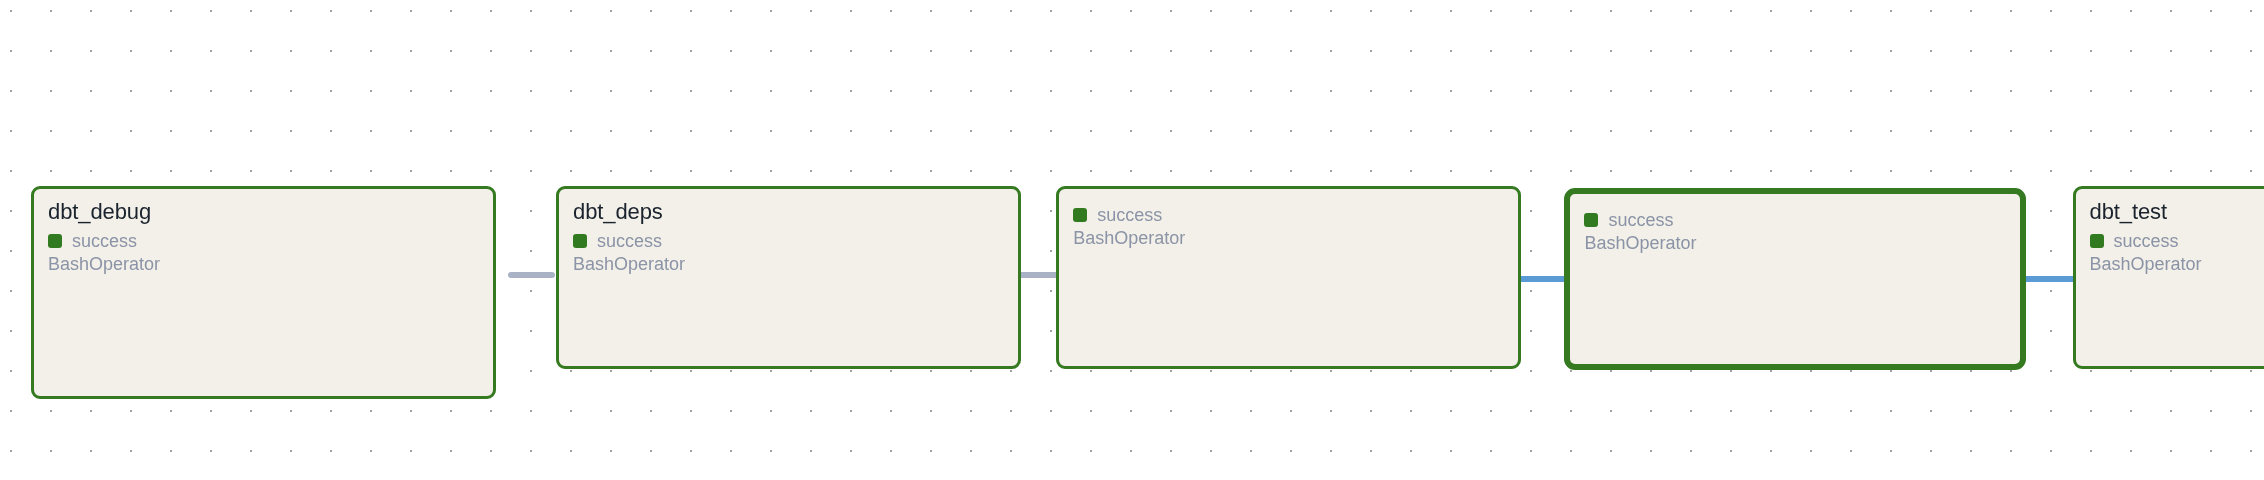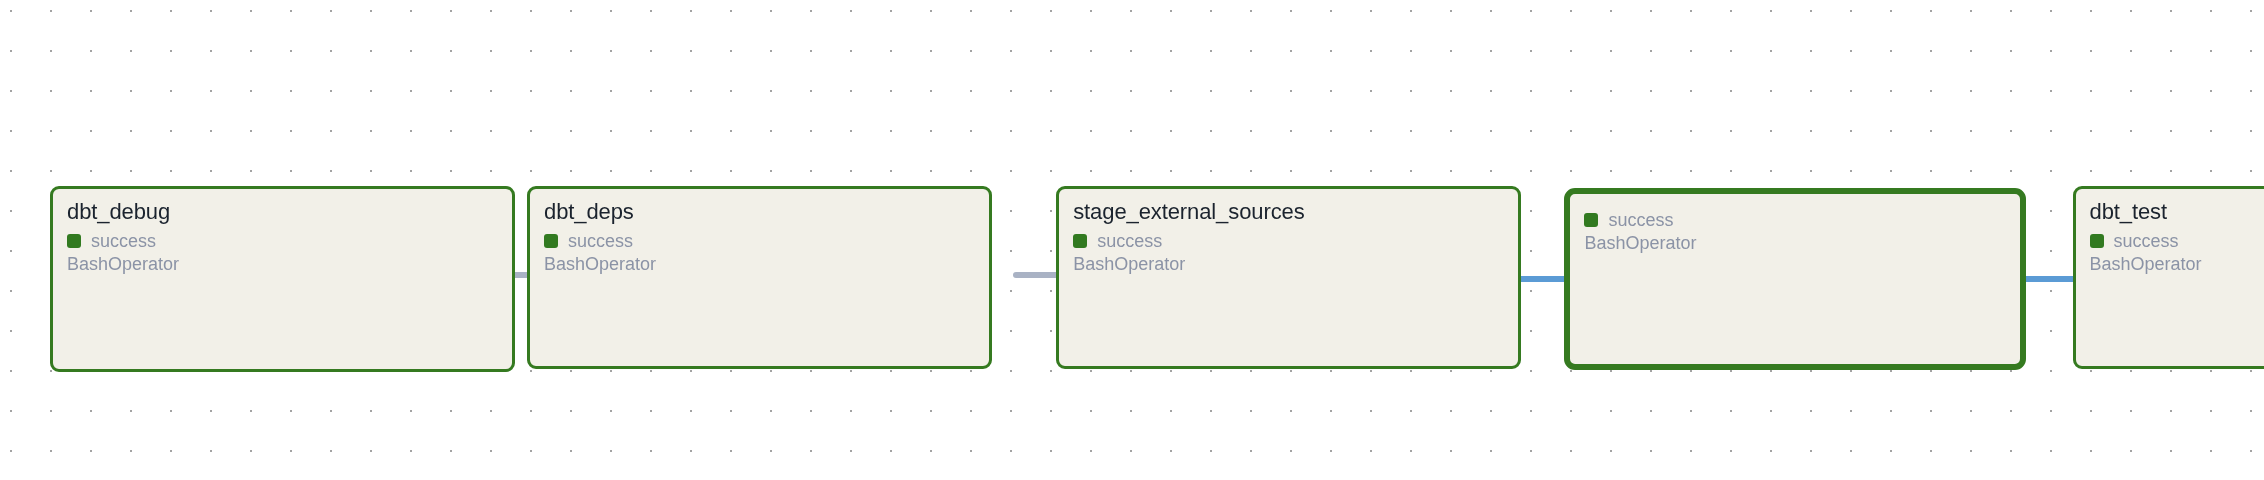--- a/index.html
+++ b/index.html
@@ -89,38 +89,37 @@
 <body>
 
 <div id="graph-canvas">
   <div id="edge-layer">
       <div class="edge gray" style="left: 508.174px; top: 272.355px; width: 46.4996px;"></div>
       <div class="edge gray" style="left: 1013.03px; top: 272.355px; width: 46.4996px;"></div>
       <div class="edge blue" style="left: 1517.88px; top: 275.676px; width: 49.821px;"></div>
       <div class="edge blue" style="left: 2022.73px; top: 275.676px; width: 53.1424px;"></div>
     </div>
   <div id="node-layer">
-      <div class="task-node" style="left: 50px; top: 185.998px; width: 464.996px; height: 186px;">
+      <div class="task-node" style="left: 31px; top: 185.998px; width: 464.996px; height: 213px;">
         <div class="task-title">dbt_debug</div>
         <div class="task-status-row">
           <span class="status-swatch"></span>
           <span class="status-label">success</span>
         </div>
         <div class="task-operator">BashOperator</div>
       </div>
-      <div class="task-node" style="left: 527px; top: 185.998px; width: 464.996px; height: 182.677px;">
+      <div class="task-node" style="left: 556px; top: 185.998px; width: 464.996px; height: 182.677px;">
         <div class="task-title">dbt_deps</div>
         <div class="task-status-row">
           <span class="status-swatch"></span>
           <span class="status-label">success</span>
         </div>
         <div class="task-operator">BashOperator</div>
       </div>
       <div class="task-node" style="left: 1056.21px; top: 185.998px; width: 464.996px; height: 182.677px;">
-        <div class="task-title">stage_external_sources</div>
         <div class="task-status-row">
           <span class="status-swatch"></span>
           <span class="status-label">success</span>
         </div>
         <div class="task-operator">BashOperator</div>
       </div>
       <div class="task-node selected" style="left: 1564.38px; top: 187.659px; width: 461.675px; height: 182.677px;">
         <div class="task-status-row">
           <span class="status-swatch"></span>
           <span class="status-label">success</span>

